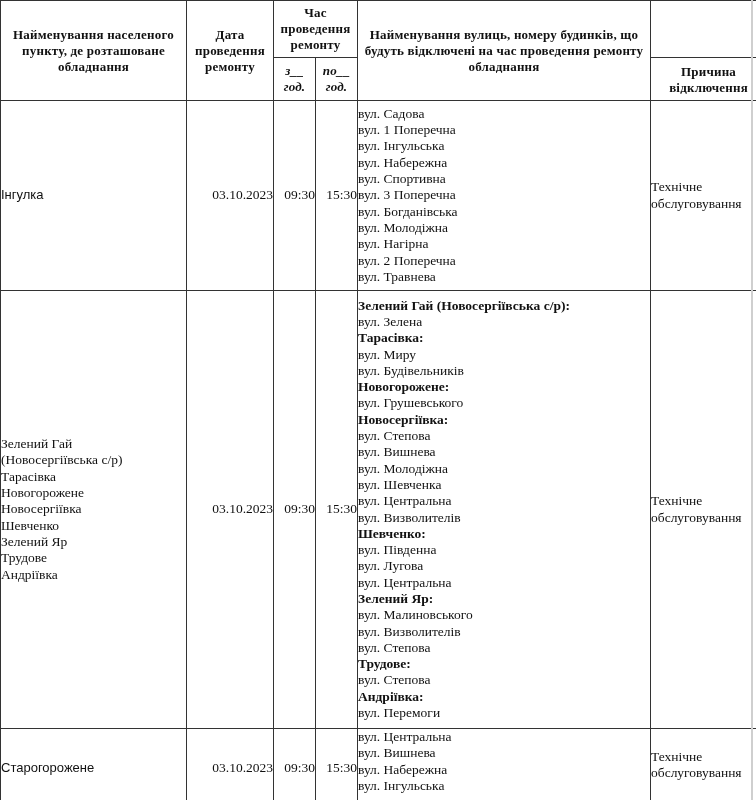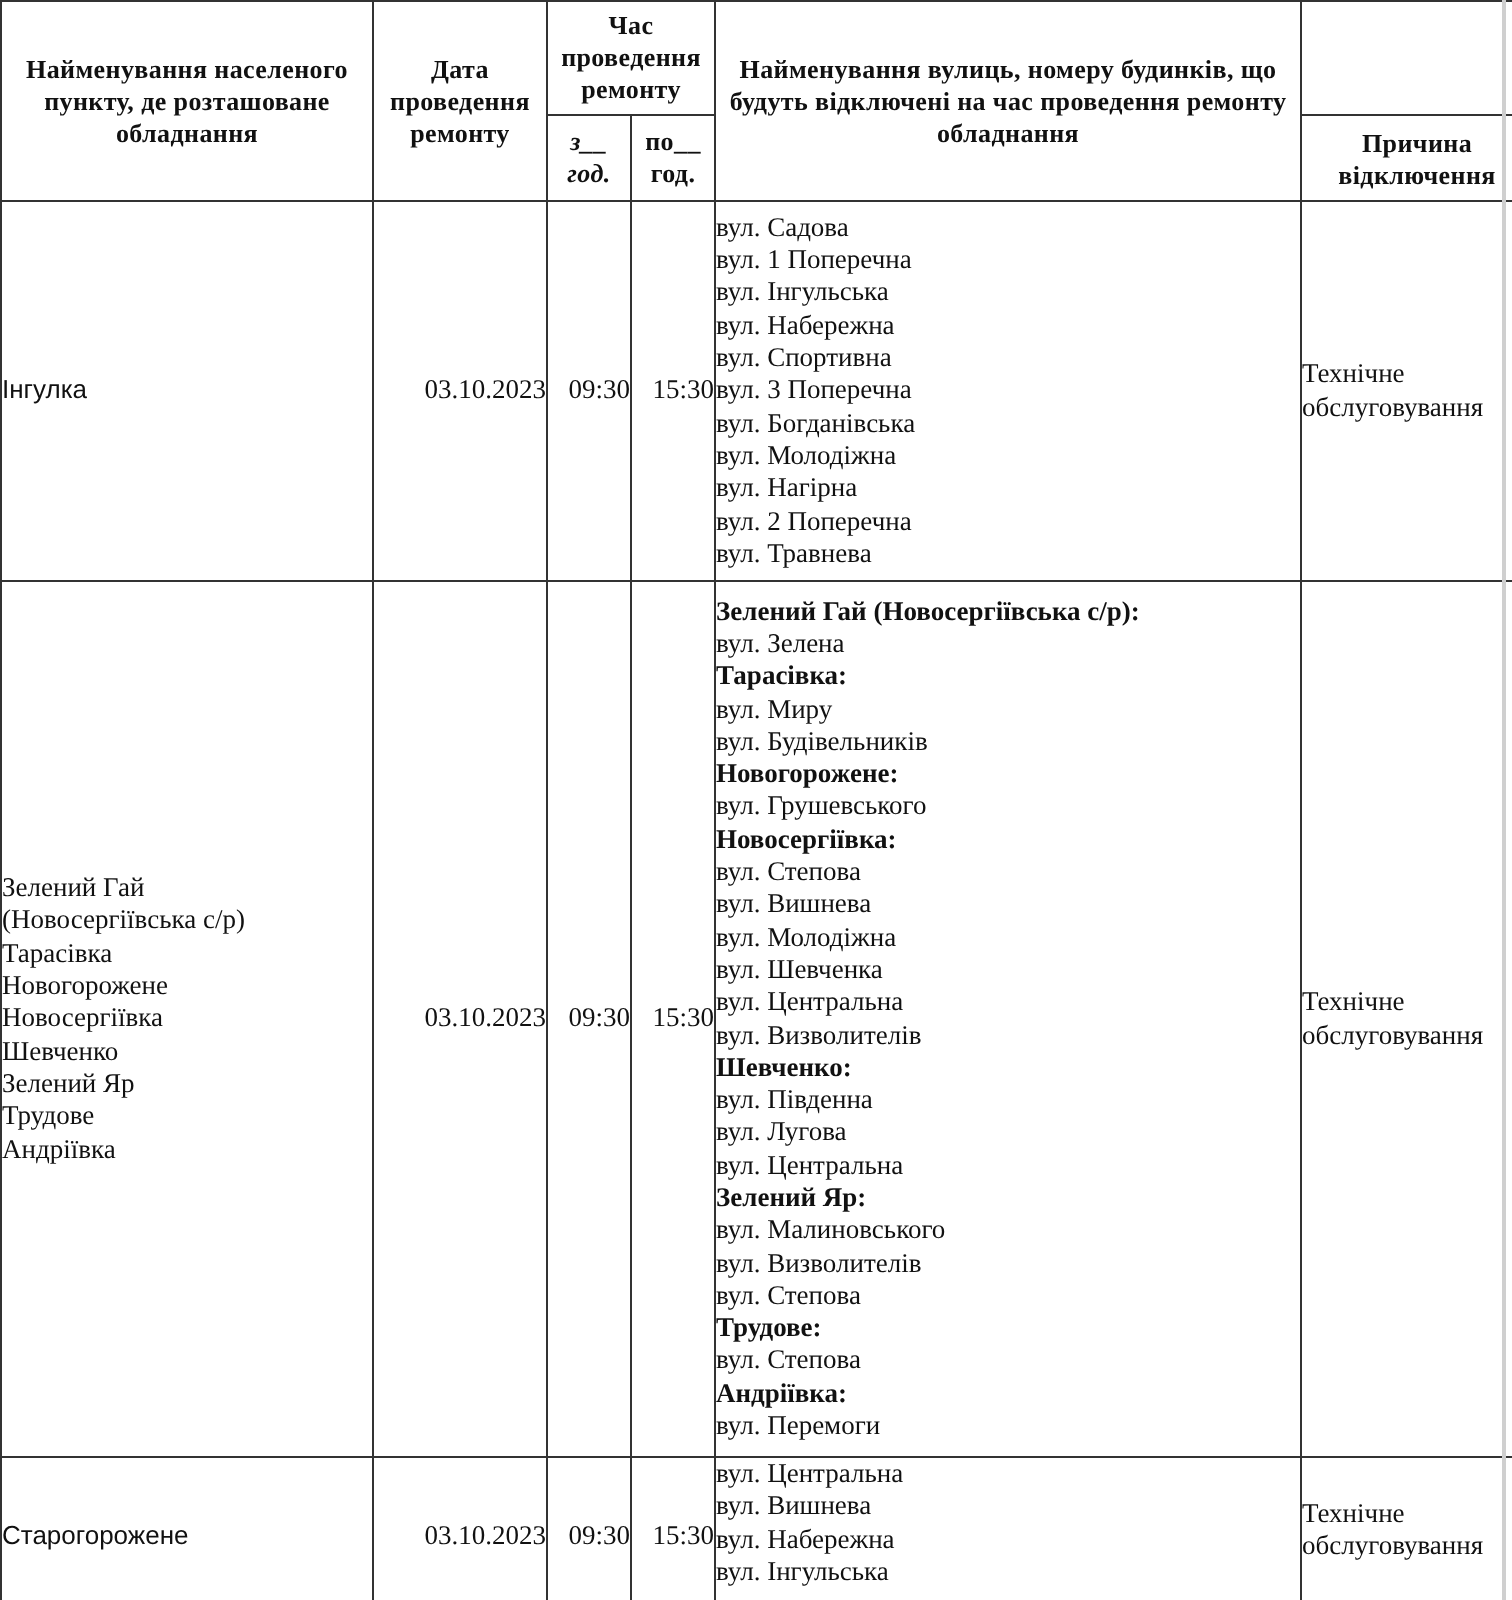--- a/index.html
+++ b/index.html
@@ -46,21 +46,21 @@
   <thead>
     <tr style="height:57px">
       <th rowspan="2" style="padding:0 6px;">Найменування населеного пункту, де розташоване обладнання</th>
       <th rowspan="2" style="padding:0 4px;">Дата проведення ремонту</th>
       <th colspan="2" class="ch">Час проведення ремонту</th>
       <th rowspan="2" style="padding:16px 6px;">Найменування вулиць, номеру будинків, що будуть відключені на час проведення ремонту обладнання</th>
       <th class="empty-top"></th>
     </tr>
     <tr style="height:43px">
       <th style="padding:0 2px;font-style:italic;">з__ год.</th>
-      <th style="padding:0 2px;">по__ год.</th>
+      <th style="padding:0 2px;font-style:italic;">по__ год.</th>
       <th class="reason-h" style="vertical-align:bottom; padding-bottom:4px;">Причина відключення</th>
     </tr>
   </thead>
   <tbody>
     <tr style="height:190px">
       <td class="loc sans">
         <span>Інгулка</span>
       </td>
       <td class="date">03.10.2023</td>
       <td class="time">09:30</td>

